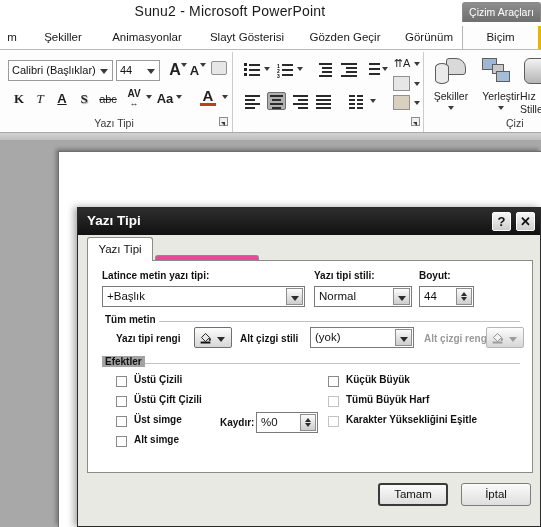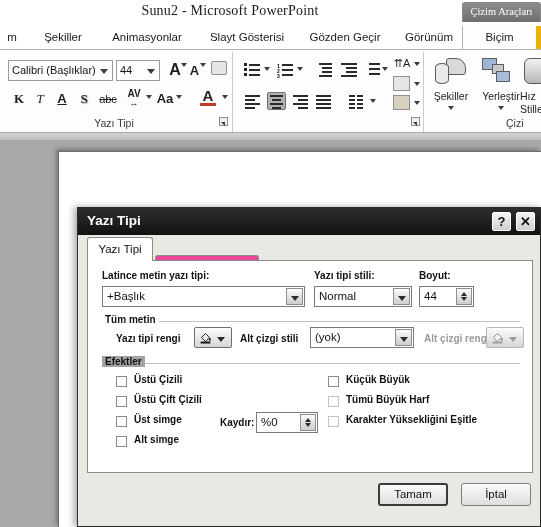--- a/index.html
+++ b/index.html
@@ -13,21 +13,20 @@
   #root {
     position: relative;
     width: 541px; height: 527px;
     background: #ffffff;
   }
 
   
   .titlebar {
     position: absolute; left: 0; top: 0; width: 541px; height: 26px;
     background: #ffffff;
-    font-family: Liberation Serif, serif;
   }
   .app-title {
     position: absolute; left: 0; top: 3px; width: 460px;
     text-align: center;
     font-size: 14px; color: #1a1a1a; letter-spacing: .2px;
     white-space: nowrap;
   }
   .ctx-tab-header {
     position: absolute; right: 0; top: 2px; width: 79px; height: 20px;
     background: linear-gradient(#8d8d8d, #6e6e6e);
@@ -48,21 +47,21 @@
   }
   .tab {
     position: absolute; top: 0; height: 24px;
     font-size: 11.5px; color: #1a1a1a;
     line-height: 23px; white-space: nowrap;
     text-align: center;
   }
   .tab.active {
     background: #fdfdfd;
     border-left: 1px solid #b4b4b4;
-    border-right: 5px solid #eab308;
+    border-right: 3px solid #eab308;
     border-top: none;
   }
 
   
   .ribbon {
     position: absolute; left: 0; top: 50px; width: 541px; height: 83px;
     background: #fdfdfd;
     border-bottom: 1px solid #a8a8a8;
   }
   .ribbon-bottom-shade {

